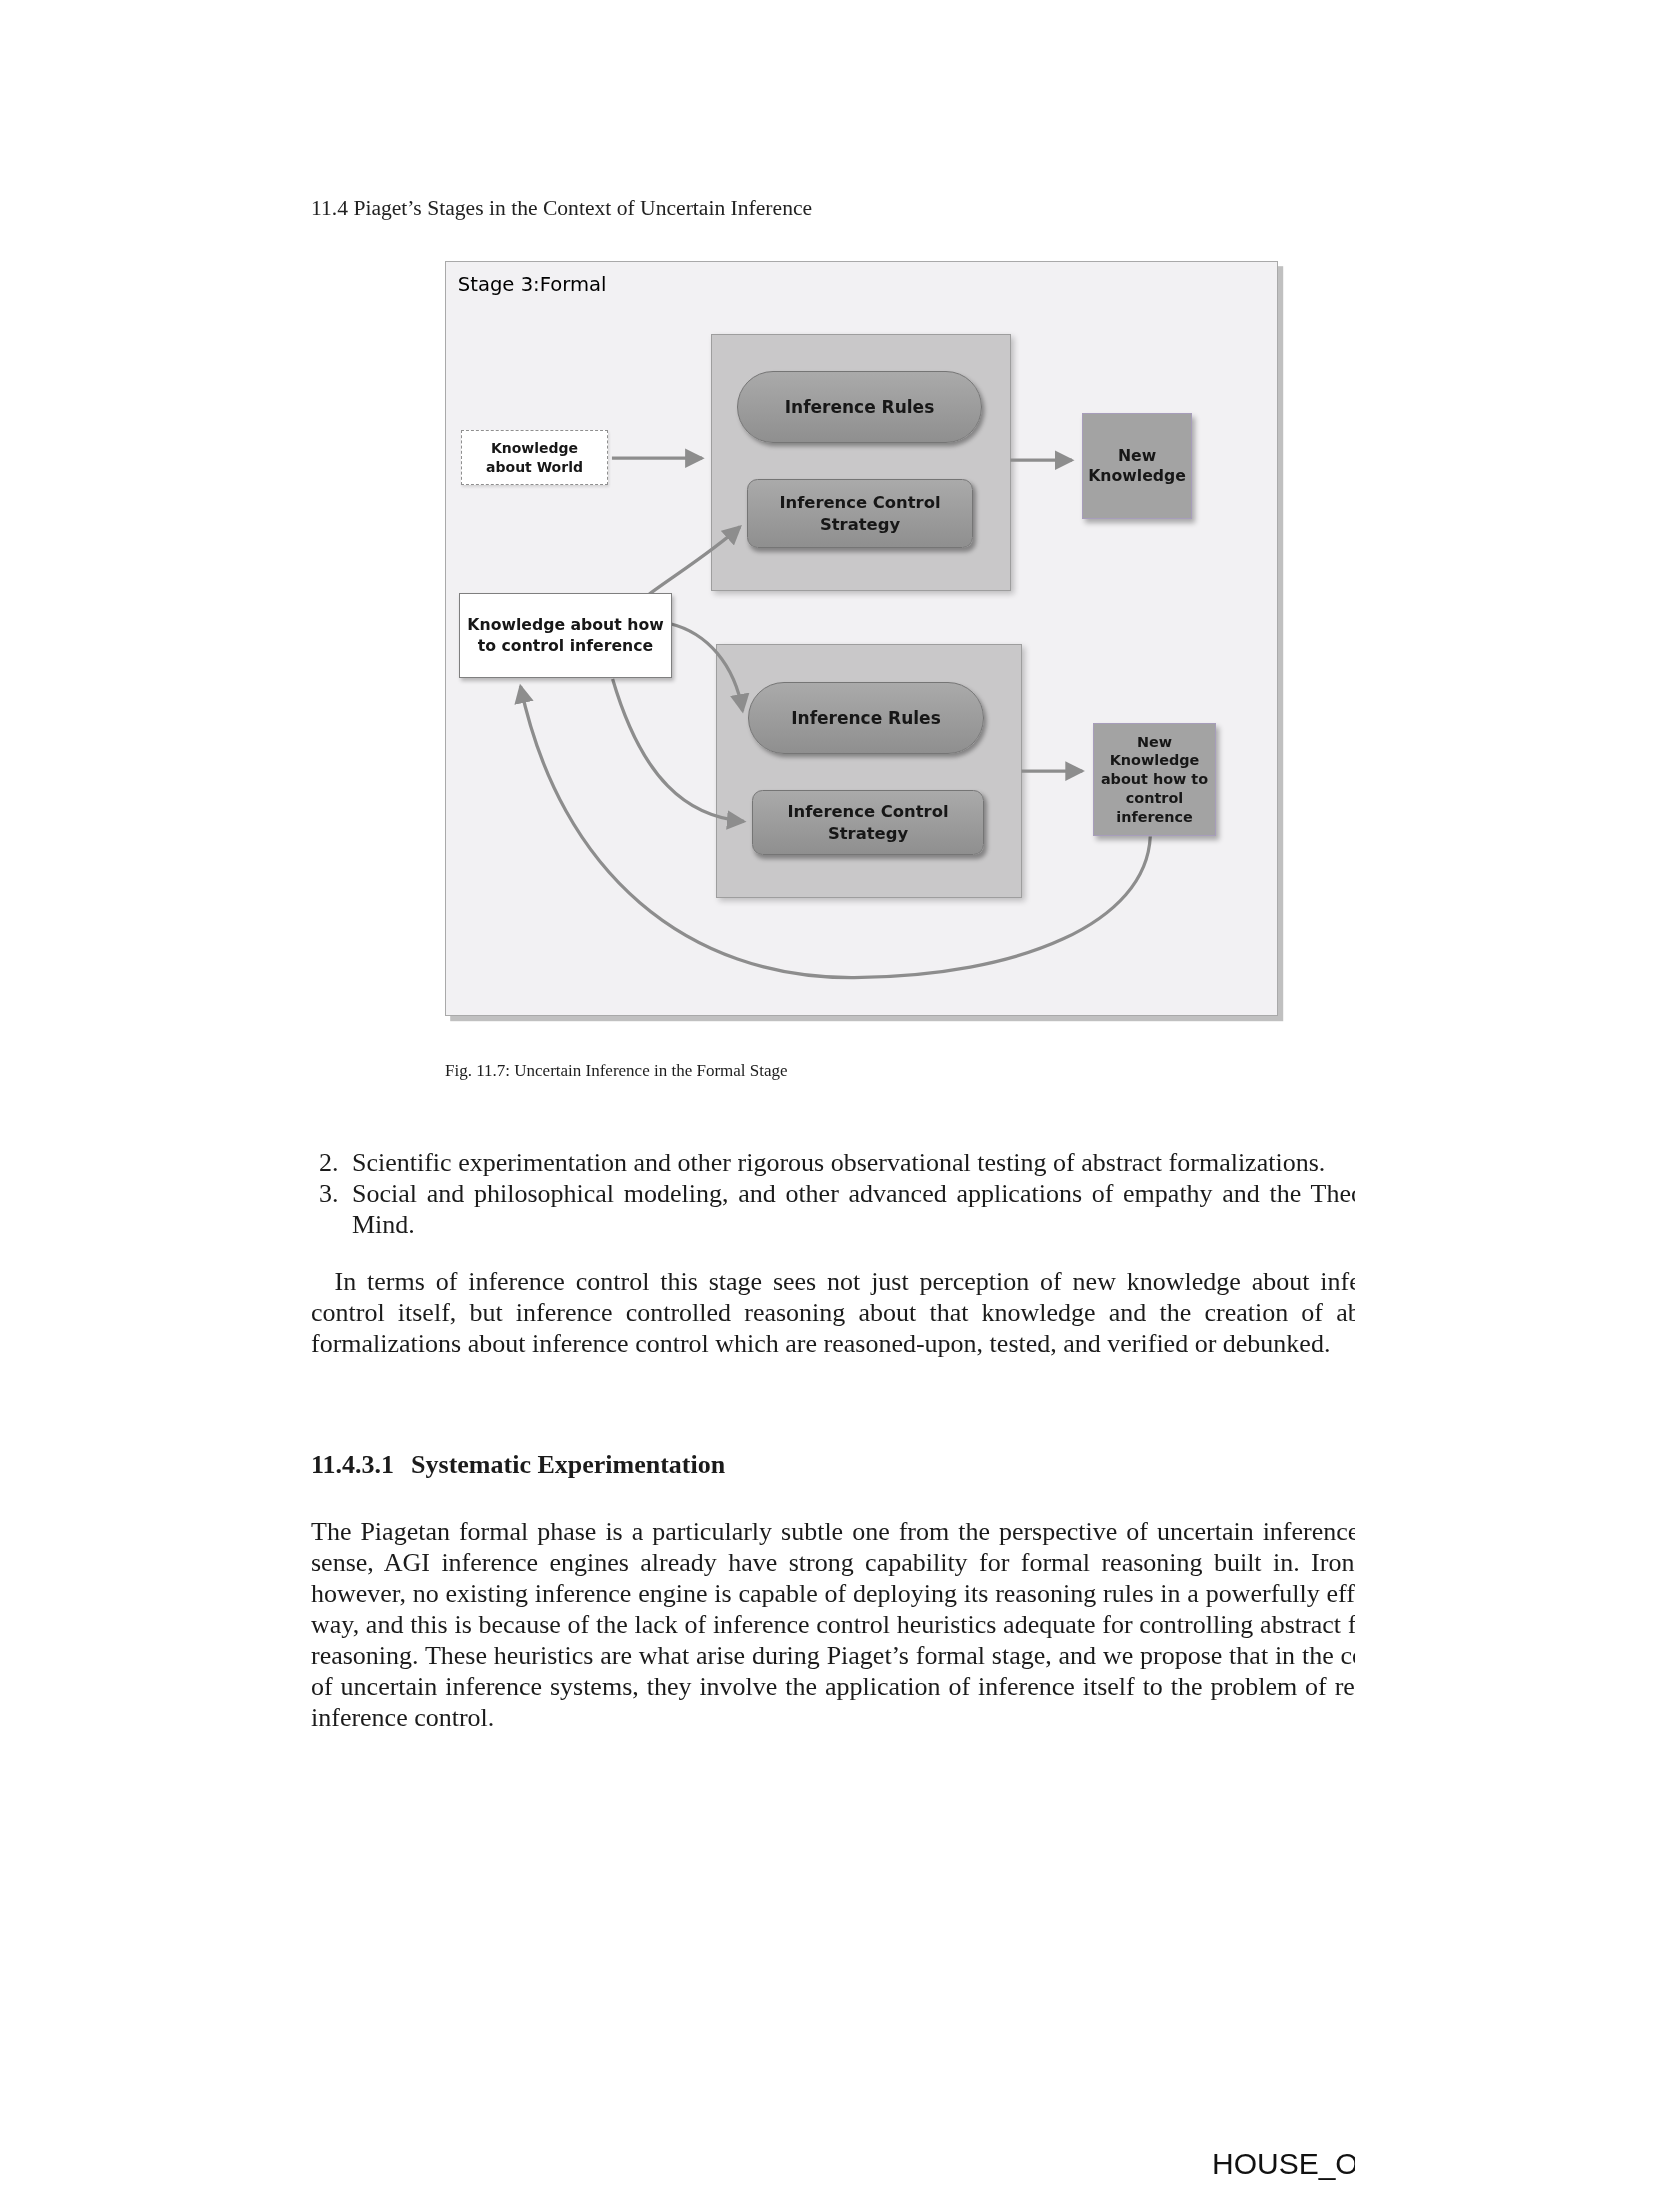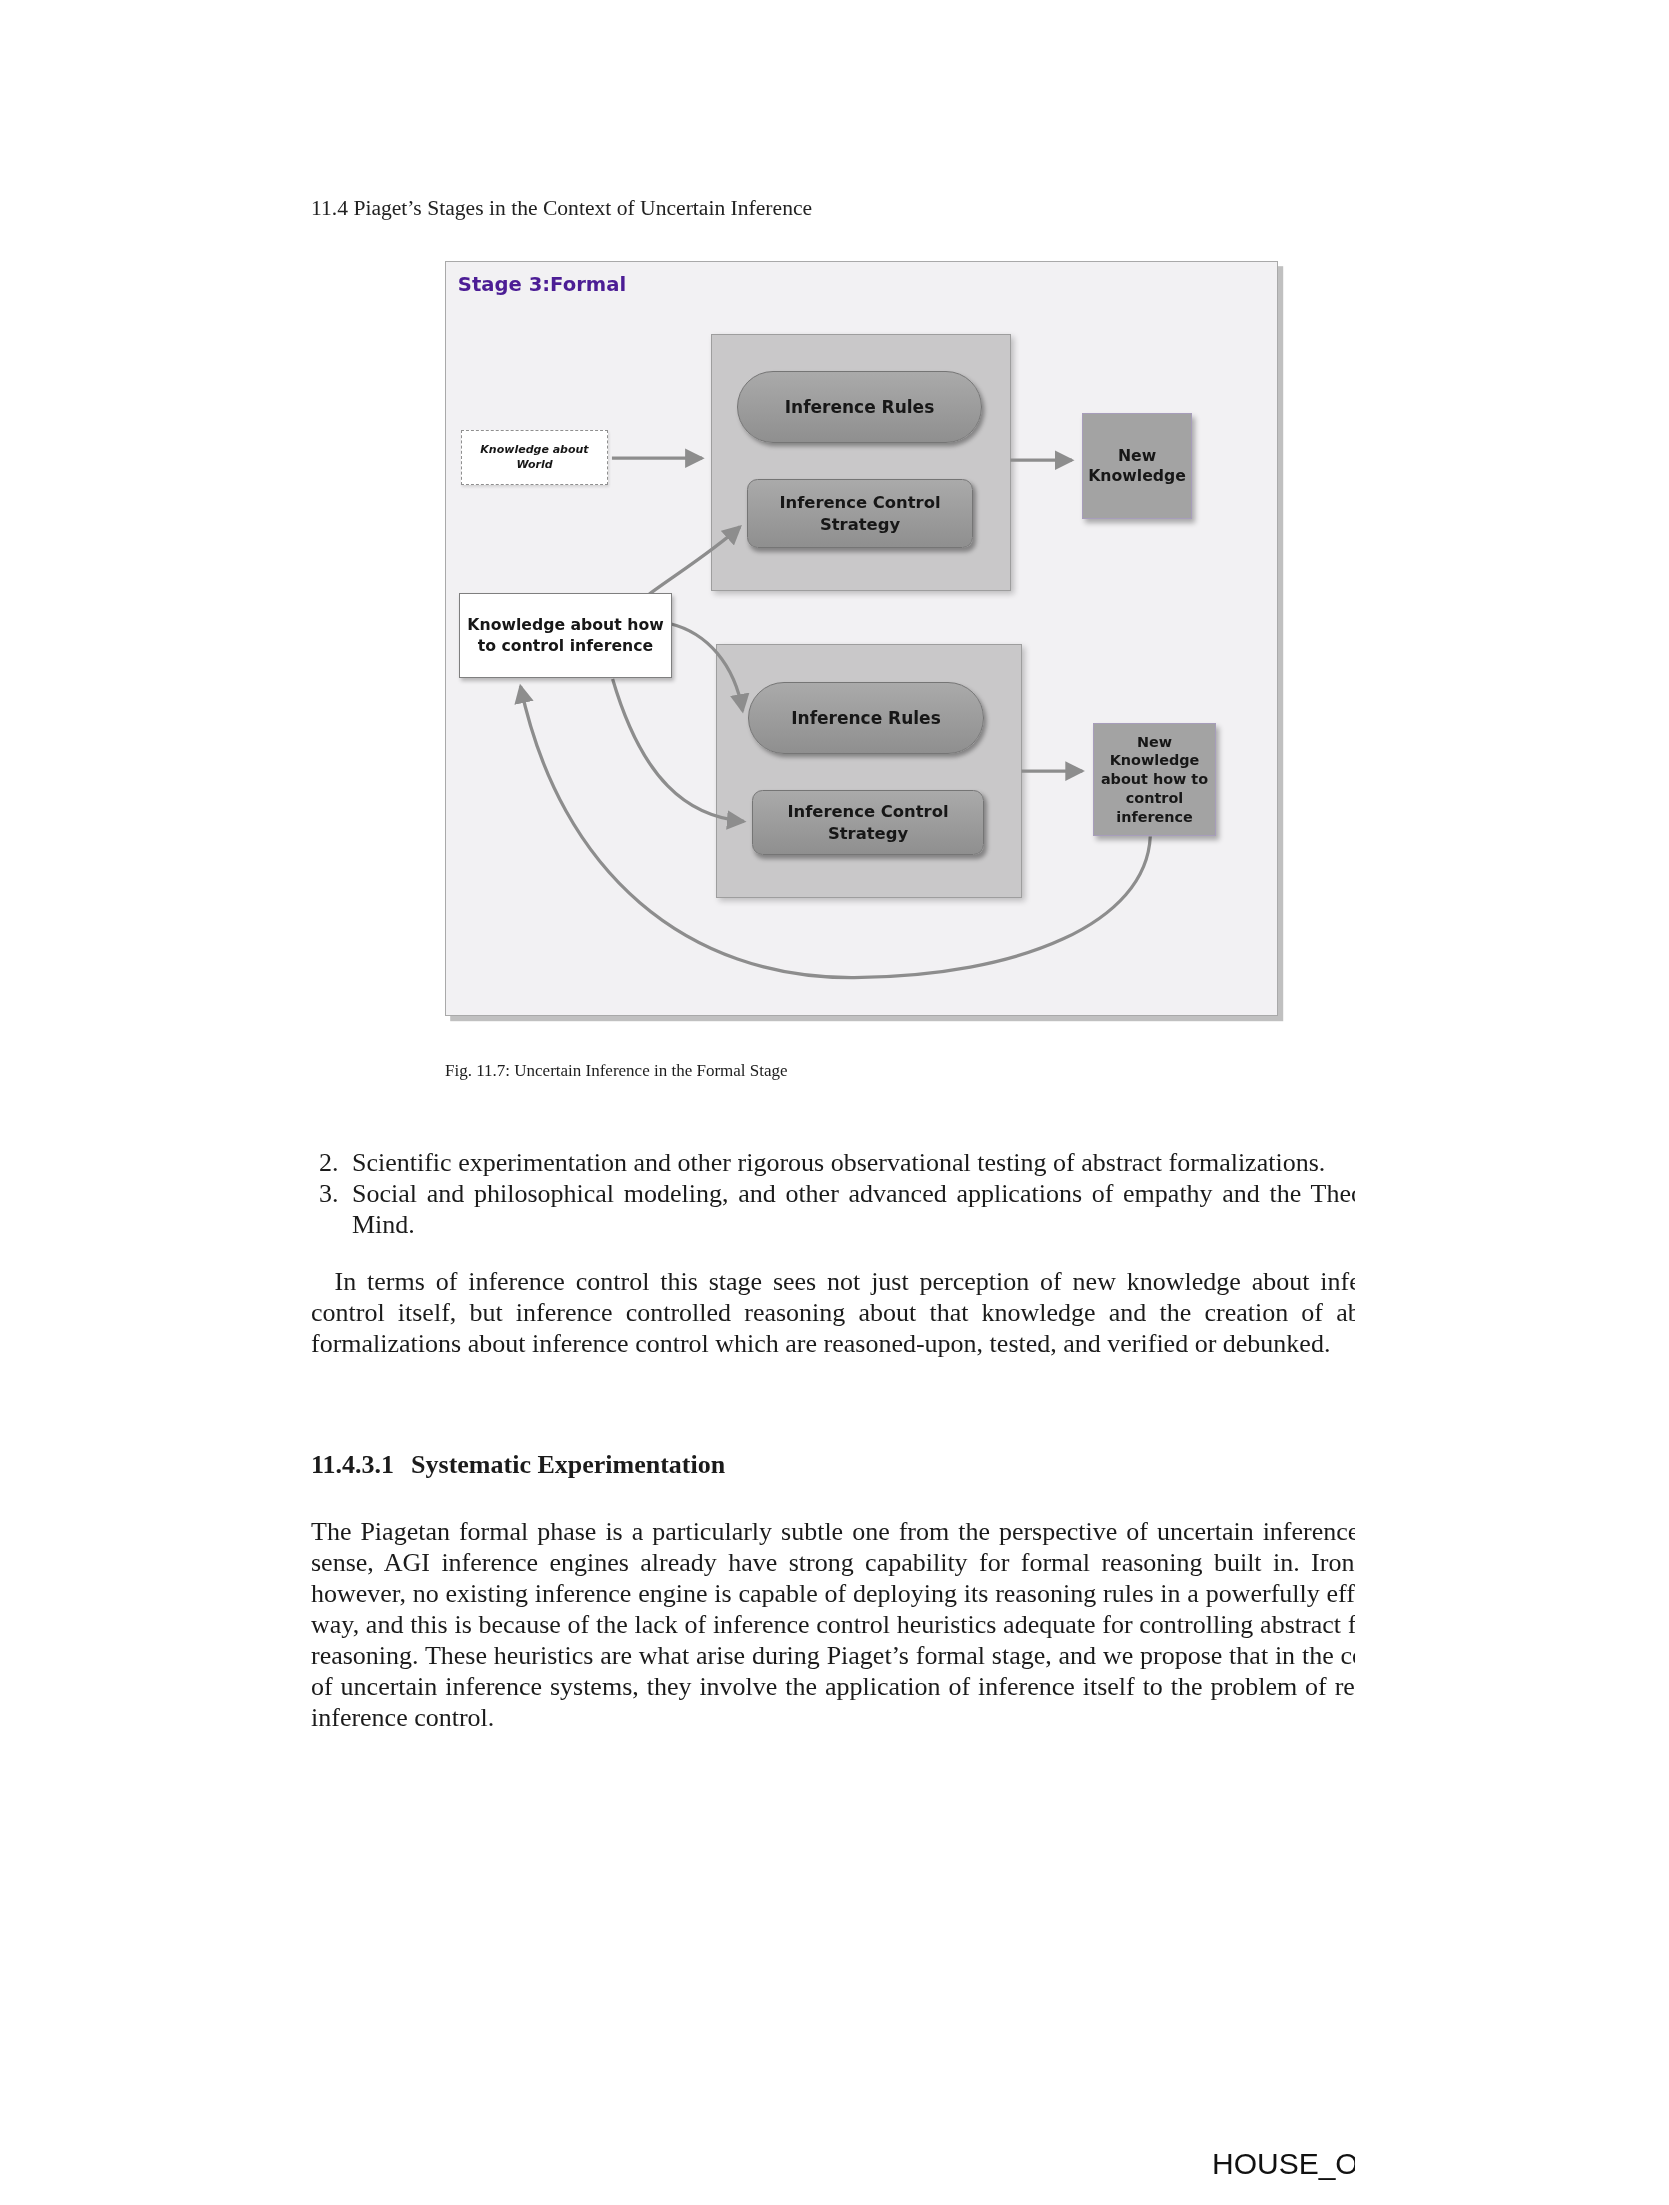--- a/index.html
+++ b/index.html
@@ -23,21 +23,21 @@
   
   .fig{position:absolute; left:445px; top:261px; margin:0; width:833px;}
   .figbox{
     position:relative; width:831px; height:753px;
     background:#f2f1f3; border:0.7px solid #a9a9a9;
     box-shadow:5.2px 5.2px 0 rgba(140,140,140,.55);
     font-family:"DejaVu Sans","Liberation Sans",sans-serif;
   }
   .stage-title{
     position:absolute; left:11.8px; top:10.5px; z-index:3;
-    font-size:19.6px; font-weight:bold; color:#4c1d95;
+    font-size:19.6px; font-weight:normal; color:#000000;
   }
   .innerbox{
     position:absolute; z-index:1;
     background:#c9c8c9; border:0.7px solid #9e9e9e;
     box-shadow:3.3px 3.3px 5.9px rgba(0,0,0,.22);
   }
   .innerbox.top{left:265px; top:72px; width:298px; height:255px;}
   .innerbox.bottom{left:270px; top:382px; width:304px; height:252px;}
   .arrows{position:absolute; left:0; top:0; width:831px; height:753px; z-index:2;}
 
@@ -55,21 +55,21 @@
   }
   .roundrect{
     background:linear-gradient(180deg,#aaaaaa,#8f8f8f);
     border:1.3px solid #757575; border-radius:10.5px;
     box-shadow:2.6px 3.3px 4.6px rgba(0,0,0,.35);
     font-size:16.4px;
     align-items:center;
   }
   .dashedbox{
     background:#ffffff; border:1.3px dashed #8f8f8f;
-    font-size:11px; box-shadow:1.3px 2px 2.6px rgba(0,0,0,.12);font-style:italic;
+    font-size:14px; box-shadow:1.3px 2px 2.6px rgba(0,0,0,.12);
   }
   .whitebox{
     background:#ffffff; border:1.3px solid #7f7f7f;
     font-size:15.7px; box-shadow:2px 2.6px 3.9px rgba(0,0,0,.25);
   }
   .lavbox{
     background:#a3a3a3; border:0.7px solid #a79dbb;
     box-shadow:3.3px 3.9px 5.2px rgba(0,0,0,.3);
     font-size:15.7px;
   }

